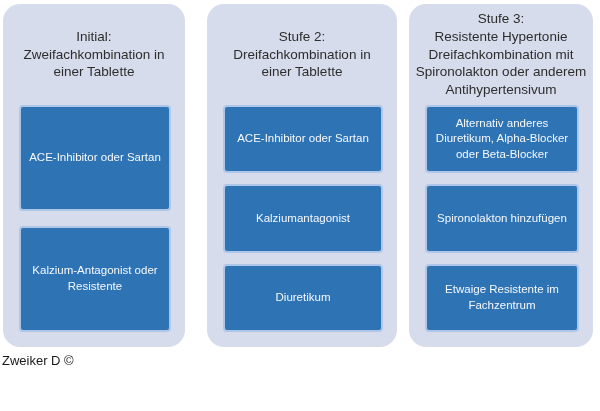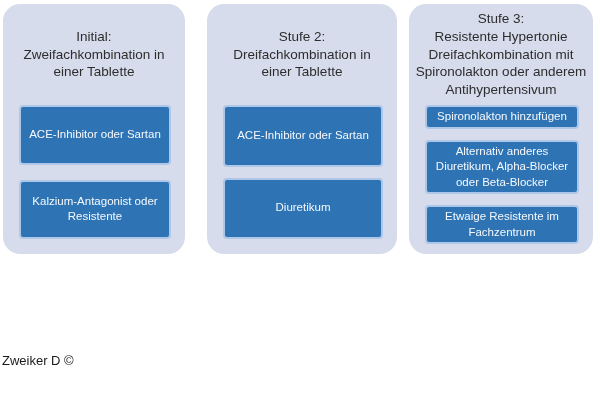--- a/index.html
+++ b/index.html
@@ -11,21 +11,21 @@
   .canvas {
     position: relative;
     width: 600px;
     height: 411px;
     background: var(--page_bg, #ffffff);
     overflow: hidden;
   }
   .col {
     position: absolute;
     top: 4px;
-    height: 250px;
+    height: 343px;
     background: var(--panel_bg, #d7dcec);
     border-radius: 17px;
   }
   .col-initial { left: 3px;   width: 182px; }
   .col-stufe2  { left: 207px; width: 190px; }
   .col-stufe3  { left: 409px; width: 184px; }
   .col-title {
     position: absolute;
     top: 0; left: 0; right: 0;
     height: 101px;
@@ -90,35 +90,36 @@
 Resistente</div>
     </div>
   </div>
 
   <div class="col col-stufe2">
     <div class="col-title">Stufe 2:
 Dreifachkombination in
 einer Tablette</div>
     <div class="boxes">
       <div class="tbox">ACE-Inhibitor oder Sartan</div>
+      <div class="tbox">Kalziumantagonist</div>
       <div class="tbox">Diuretikum</div>
     </div>
   </div>
 
   <div class="col col-stufe3">
     <div class="col-title">Stufe 3:
 Resistente Hypertonie
 Dreifachkombination mit
 Spironolakton oder anderem
 Antihypertensivum</div>
     <div class="boxes">
-      <div class="tbox">Spironolakton hinzufügen</div>
       <div class="tbox">Alternativ anderes
 Diuretikum, Alpha-Blocker
 oder Beta-Blocker</div>
+      <div class="tbox">Spironolakton hinzufügen</div>
       <div class="tbox">Etwaige Resistente im
 Fachzentrum</div>
     </div>
   </div>
 
   <div class="credit">Zweiker D ©</div>
 
 </div>
 
 </body></html>

